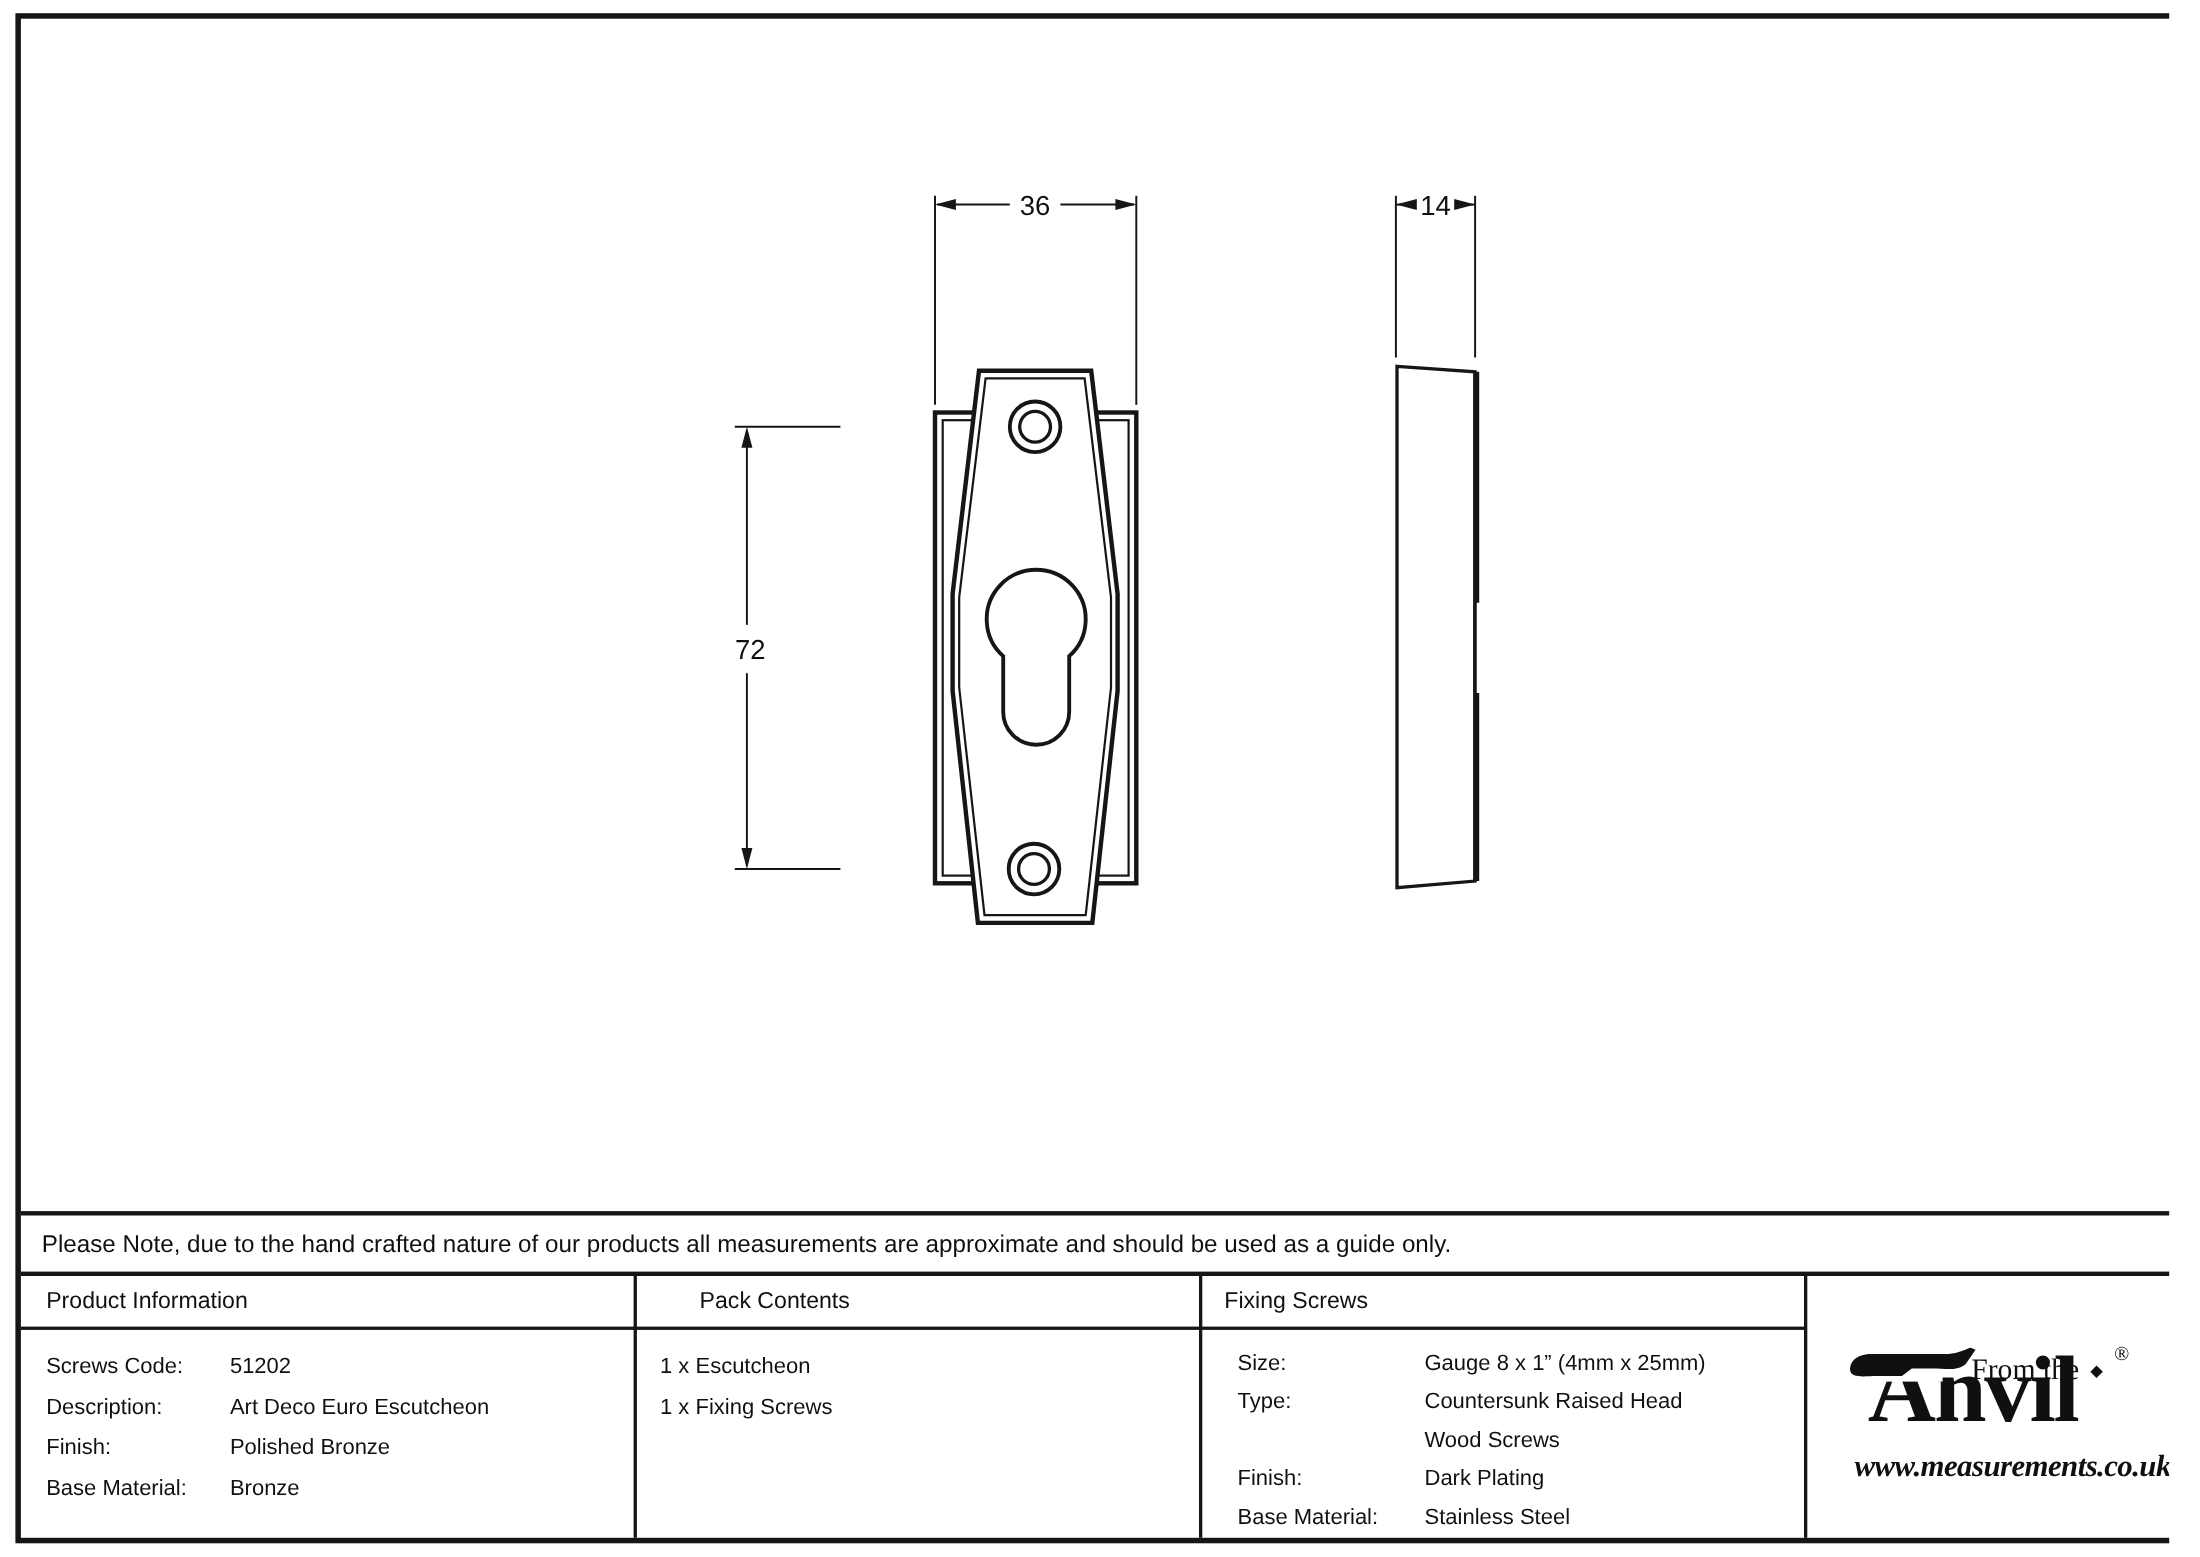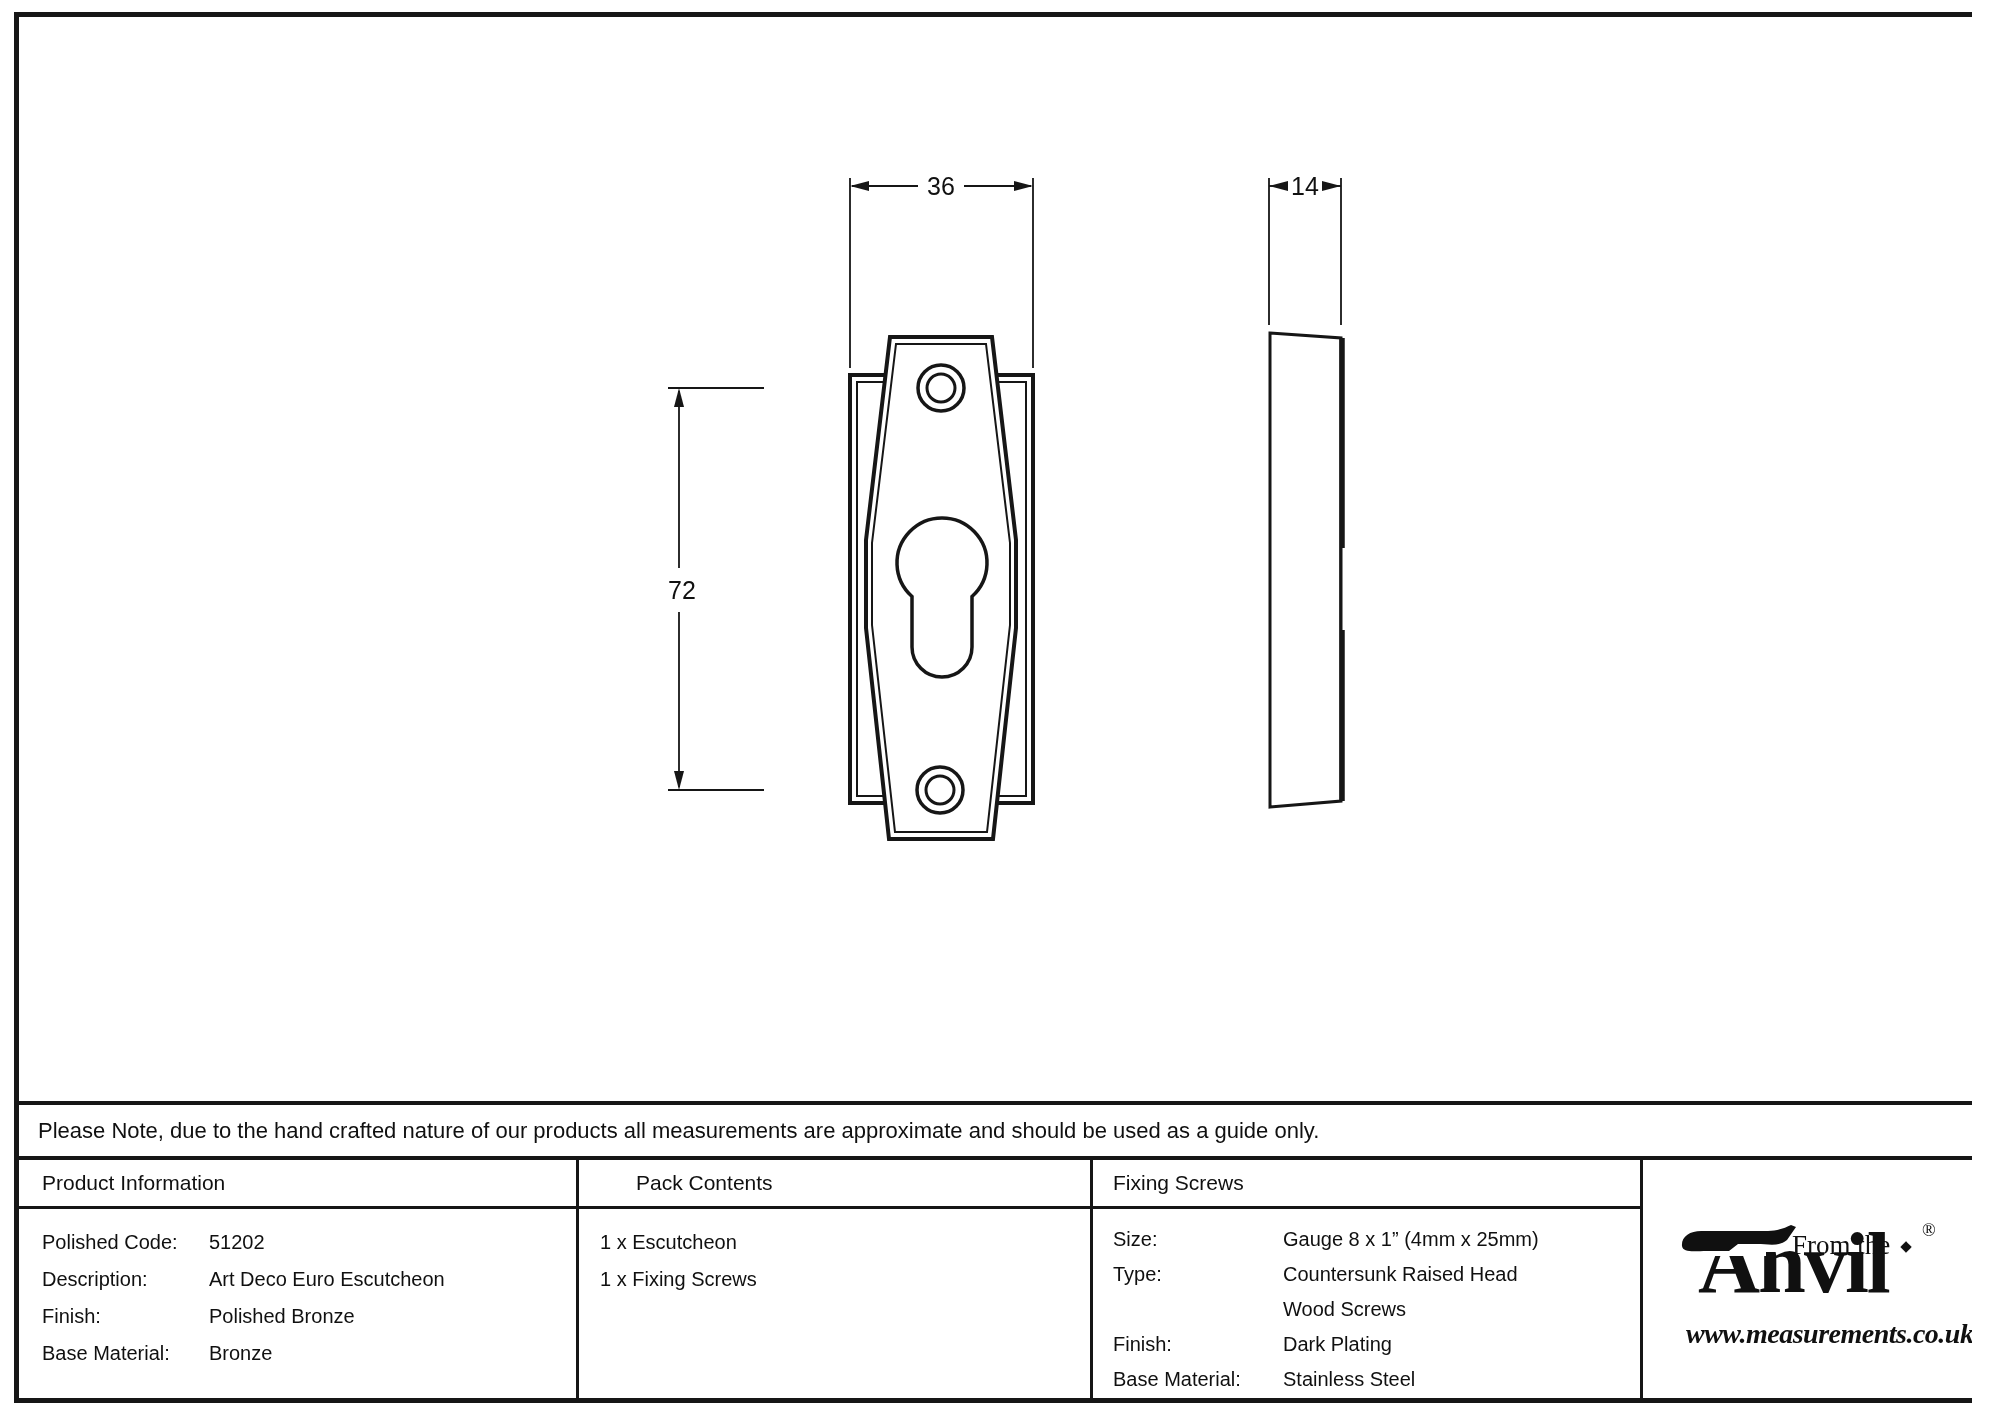--- a/index.html
+++ b/index.html
@@ -5,21 +5,21 @@
   html,body{margin:0;padding:0;background:#fff;}
   .sheet{position:relative;width:1972px;height:1415px;background:#fff;
          font-family:"Liberation Sans",sans-serif;color:#101010;overflow:hidden;}
   .frame{position:absolute;left:14px;top:12px;width:1962px;height:1381px;border:5px solid #161616;}
   .hline,.vline{position:absolute;background:#161616;}
   .drawing-svg{position:absolute;left:0;top:0;width:2000px;height:1415px;}
   .note{position:absolute;left:38px;top:1118px;font-size:22px;}
   .th{position:absolute;font-size:21px;white-space:nowrap;text-align:right;}
   .cell{position:absolute;font-size:20px;}
   .rowline{display:flex;height:37px;align-items:center;white-space:nowrap;}
-  .rowline-sm{display:flex;height:35px;align-items:center;white-space:nowrap;}
+  .rowline-sm{display:flex;height:35px;align-items:center;white-space:nowrap;margin-left:12px;}
   .lbl{display:inline-block;width:167px;}
   .lbl2{display:inline-block;width:170px;}
   .pack-item{height:37px;display:flex;align-items:center;white-space:nowrap;}
   
   .logo{position:absolute;left:1660px;top:1192px;width:320px;height:170px;}
   .logo-name{position:absolute;left:38px;top:28px;font-family:"Liberation Serif",serif;
              font-weight:bold;font-size:86px;line-height:86px;letter-spacing:-2px;}
   .anvil-icon{position:absolute;left:18px;top:33px;width:128px;height:40px;}
   .logo-top{position:absolute;left:132px;top:38px;font-family:"Liberation Serif",serif;
             font-size:27px;white-space:nowrap;}
@@ -109,21 +109,21 @@
   <div class="vline" style="left:1640px;top:1160px;width:3px;height:238px;"></div>
 
   <div class="note">Please Note, due to the hand crafted nature of our products all measurements are approximate and should be used as a guide only.</div>
 
   <div class="th" style="left:42px;top:1171px;">Product Information</div>
   <div class="th" style="left:636px;top:1171px;">Pack Contents</div>
   <div class="th" style="left:1113px;top:1171px;">Fixing Screws</div>
 
   <div class="cell" style="left:42px;top:1224px;">
     <div class="rowline">
-      <span class="lbl">Polished Code:</span>
+      <span class="lbl">Screws Code:</span>
       <span>51202</span>
     </div>
     <div class="rowline">
       <span class="lbl">Description:</span>
       <span>Art Deco Euro Escutcheon</span>
     </div>
     <div class="rowline">
       <span class="lbl">Finish:</span>
       <span>Polished Bronze</span>
     </div>

